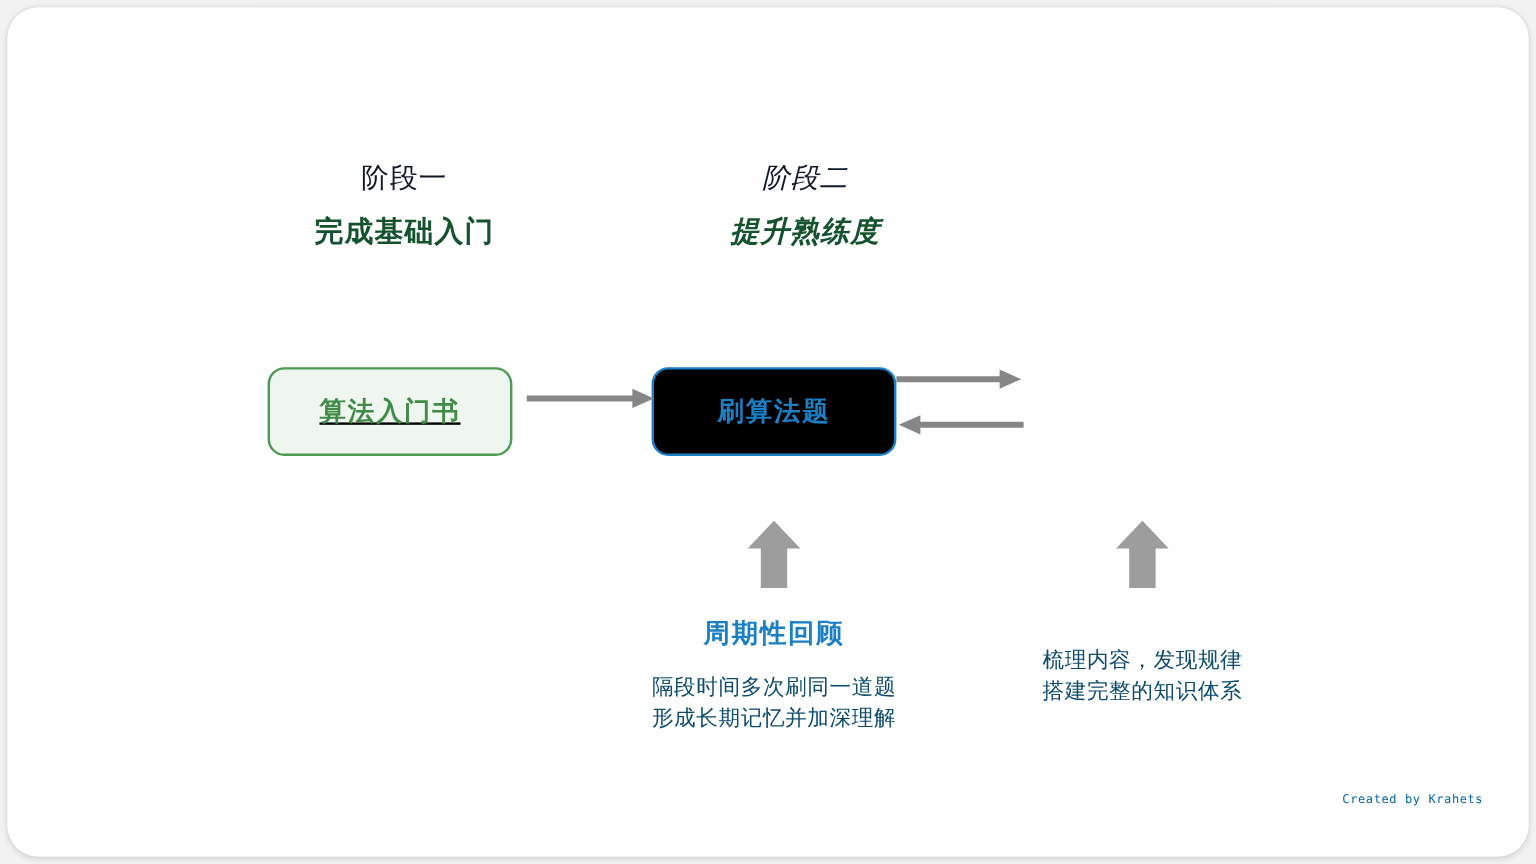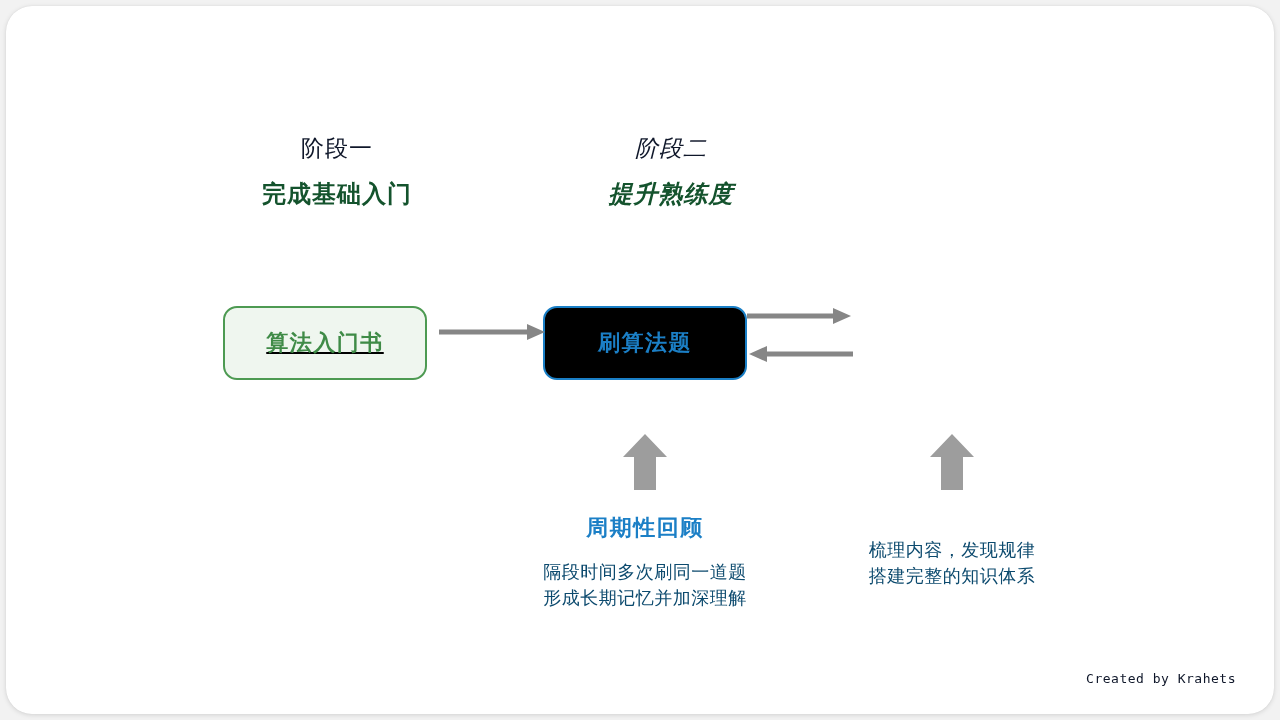--- a/index.html
+++ b/index.html
@@ -139,24 +139,24 @@
 
   #annotation-review { left: 474px; top: 511px; }
   #annotation-review .annotation-title { color: #1b7fc6; }
   #annotation-summary { left: 781px; top: 511px; }
   #annotation-summary .annotation-title { color: #2d8c85; }
 
   
   #footer-credit {
     position: absolute;
     right: 38px;
-    bottom: 28px;
+    bottom: 42px;
     font-family: "DejaVu Sans Mono", "Liberation Mono", monospace;
-    font-size: 13px;
-    color: #0f172a;
+    font-size: 10px;
+    color: #0369a1;
     letter-spacing: 0.5px;
   }
 </style>
 </head>
 <body>
 
 <div id="canvas">
   <div id="card">
 
     <div class="stage-header" id="stage-1">

